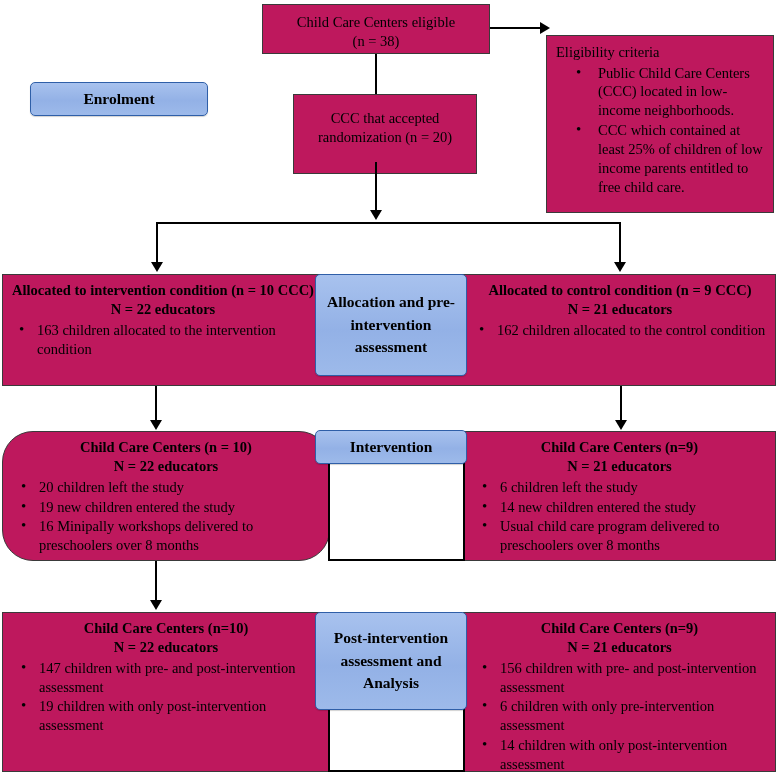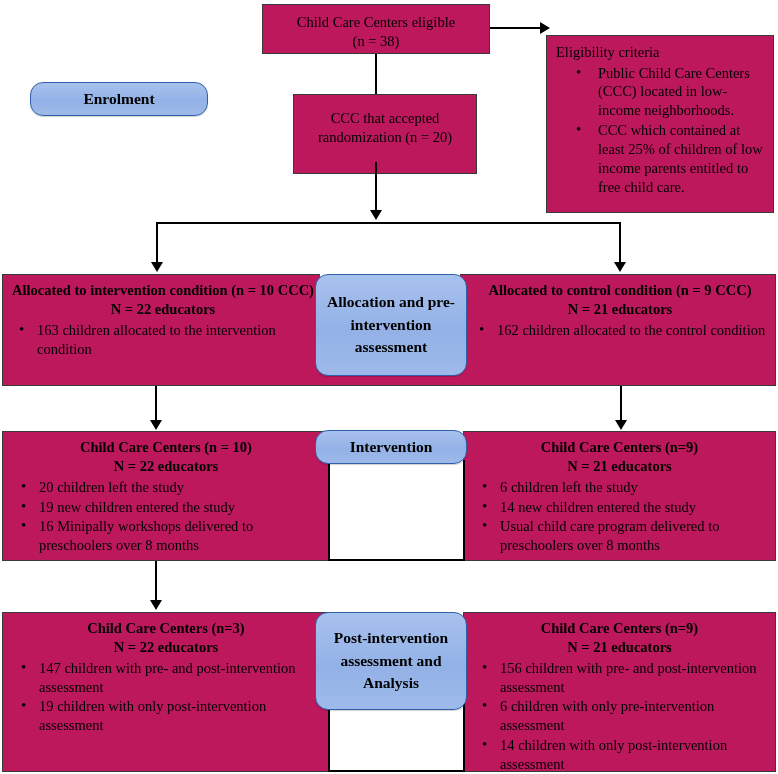--- a/index.html
+++ b/index.html
@@ -49,21 +49,21 @@
   }
   ul.bul.wide{padding-left:42px;}
   ul.bul.wide > li:before{left:-22px;}
 
   
   .badge{
     position:absolute;
     box-sizing:border-box;
     background:linear-gradient(180deg,#a8c2ee 0%,#93b1e6 55%,#9dbaea 100%);
     border:1.5px solid #2f5fa8;
-    border-radius:13px;
+    border-radius:5px;
     display:flex;
     align-items:center;
     justify-content:center;
     text-align:center;
     font-weight:bold;
     font-size:15.5px;
     line-height:1.45;
     color:#000;
     z-index:6;
     box-shadow:0 1px 1px rgba(0,0,0,.18);
@@ -155,21 +155,21 @@
   </div>
 
   <div class="mask" style="left:320px;top:270px;width:140px;height:8px;"></div>
   <div class="badge" style="left:315px;top:274px;width:152px;height:102px;padding:0 8px;">Allocation and pre-intervention assessment</div>
 
   <div class="vline" style="left:155px;top:386px;height:38px;"></div>
   <div class="arrow-d" style="left:150px;top:420px;"></div>
   <div class="vline" style="left:620px;top:386px;height:38px;"></div>
   <div class="arrow-d" style="left:615px;top:420px;"></div>
 
-  <div class="box" style="left:2px;top:431px;width:328px;height:130px;">
+  <div class="box" style="left:2px;top:431px;width:328px;height:130px;border-radius:31px;">
     <div class="box-inner" style="padding:6px 6px;">
       <div class="hdr">Child Care Centers (n = 10)</div>
       <div class="hdr">N = 22 educators</div>
       <ul class="bul">
         <li>20 children left the study</li>
         <li>19 new children entered the study</li>
         <li>16 Minipally workshops delivered to preschoolers over 8 months</li>
       </ul>
     </div>
   </div>
@@ -190,21 +190,21 @@
   <div class="vline" style="left:328px;top:460px;height:100px;"></div>
   <div class="vline" style="left:463px;top:460px;height:100px;"></div>
 
   <div class="badge" style="left:315px;top:430px;width:152px;height:34px;">Intervention</div>
 
   <div class="vline" style="left:155px;top:561px;height:43px;"></div>
   <div class="arrow-d" style="left:150px;top:600px;"></div>
 
   <div class="box" style="left:2px;top:612px;width:328px;height:160px;">
     <div class="box-inner" style="padding:6px 6px;">
-      <div class="hdr">Child Care Centers (n=3)</div>
+      <div class="hdr">Child Care Centers (n=10)</div>
       <div class="hdr">N = 22 educators</div>
       <ul class="bul">
         <li>147 children with pre- and post-intervention assessment</li>
         <li>19 children with only post-intervention assessment</li>
       </ul>
     </div>
   </div>
 
   <div class="box" style="left:463px;top:612px;width:313px;height:160px;">
     <div class="box-inner" style="padding:6px 6px;">

